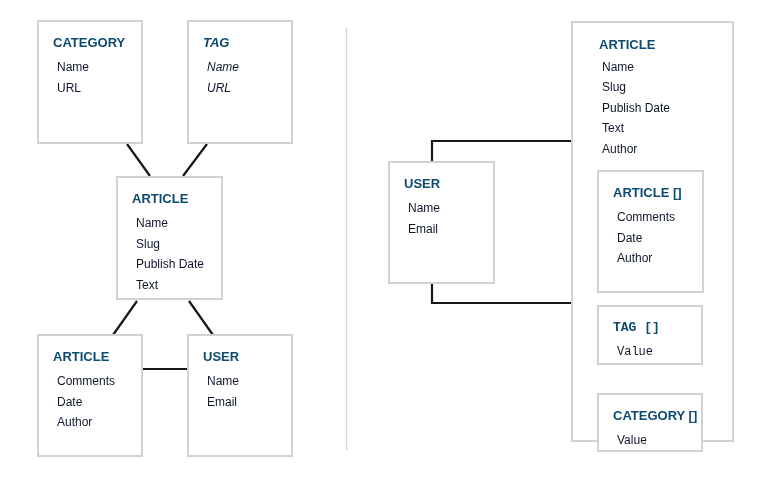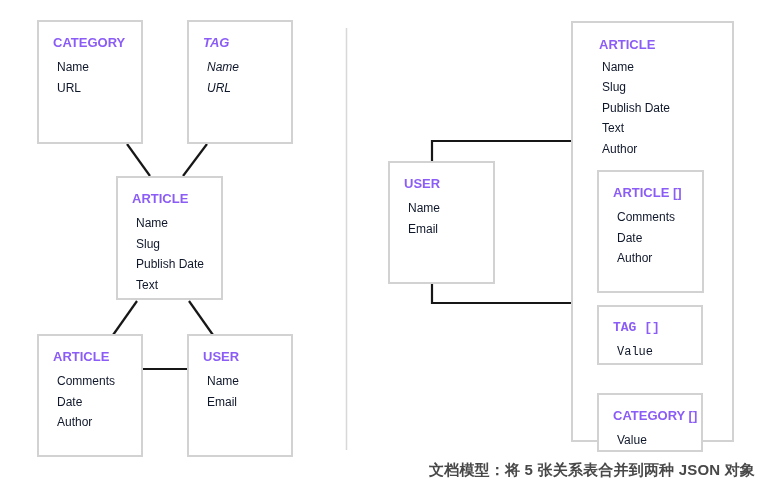--- a/index.html
+++ b/index.html
@@ -13,21 +13,21 @@
   .canvas { position: absolute; inset: 0; width: 765px; height: 495px; }
 
   .entity-box {
     position: absolute;
     background: #ffffff;
     border: 2px solid #d2d2d2;
   }
   .entity-box .title {
     font-size: 13px;
     font-weight: bold;
-    color: #8b5cf6;
+    color: #0c4a6e;
     margin: 13px 4px 7px 14px;
     white-space: nowrap;
   }
   .entity-box .field {
     font-size: 12px;
     color: #0f172a;
     margin-left: 18px;
     line-height: 20.5px;
     white-space: nowrap;
   }
@@ -126,15 +126,14 @@
   <div class="entity-box" style="left:597px; top:305px; width:106px; height:60px;font-family:Liberation Mono, monospace;">
     <div class="title">TAG []</div>
     <div class="field">Value</div>
   </div>
 
   <div class="entity-box" style="left:597px; top:393px; width:106px; height:59px;">
     <div class="title">CATEGORY []</div>
     <div class="field">Value</div>
   </div>
 
-  <div class="caption">文档模型：将 5 张关系表合并到两种 JSON 对象</div>
 
 </div>
 
 </body></html>

